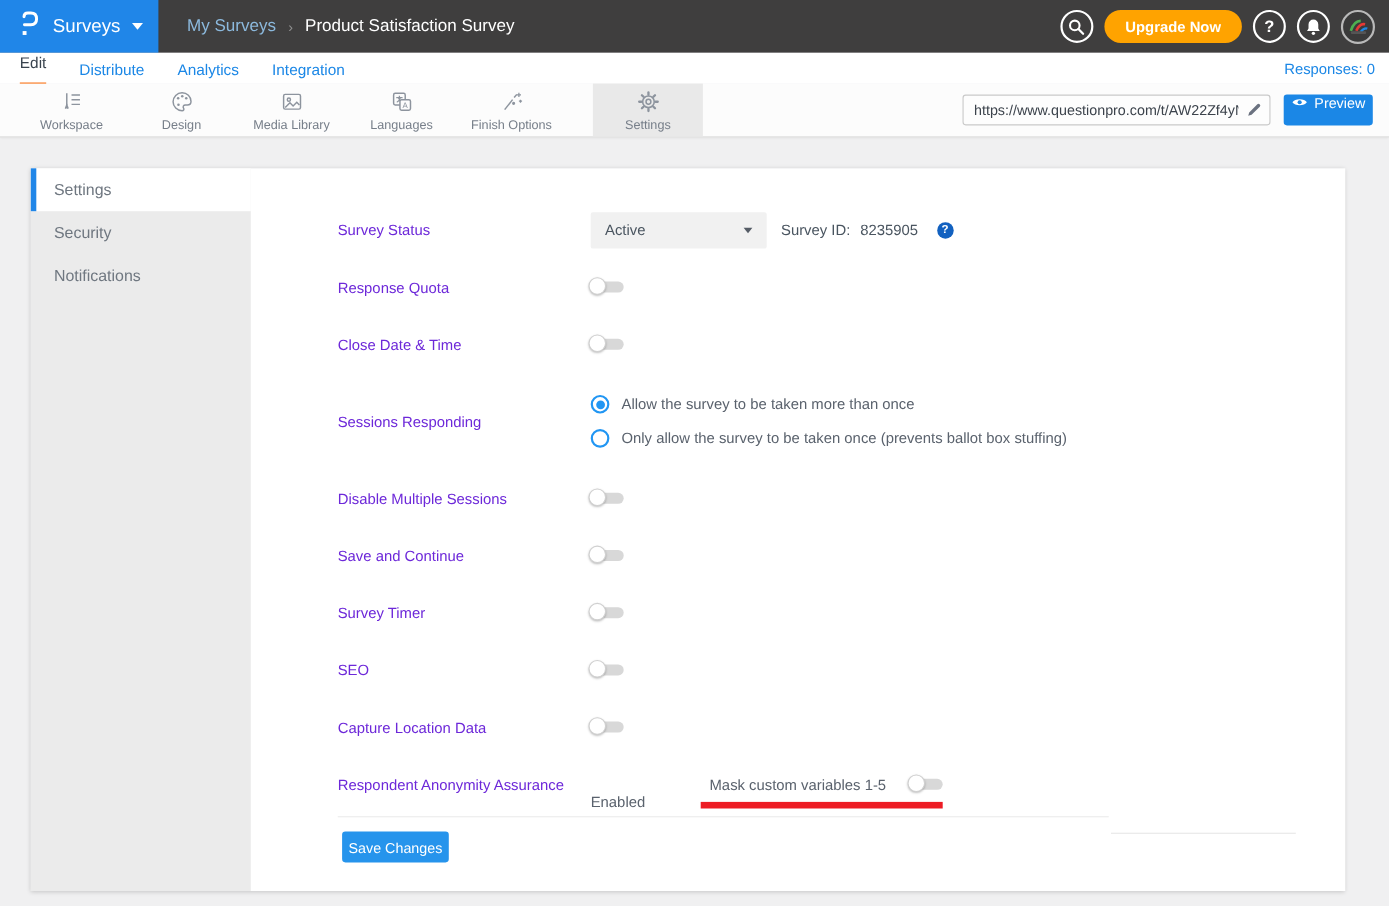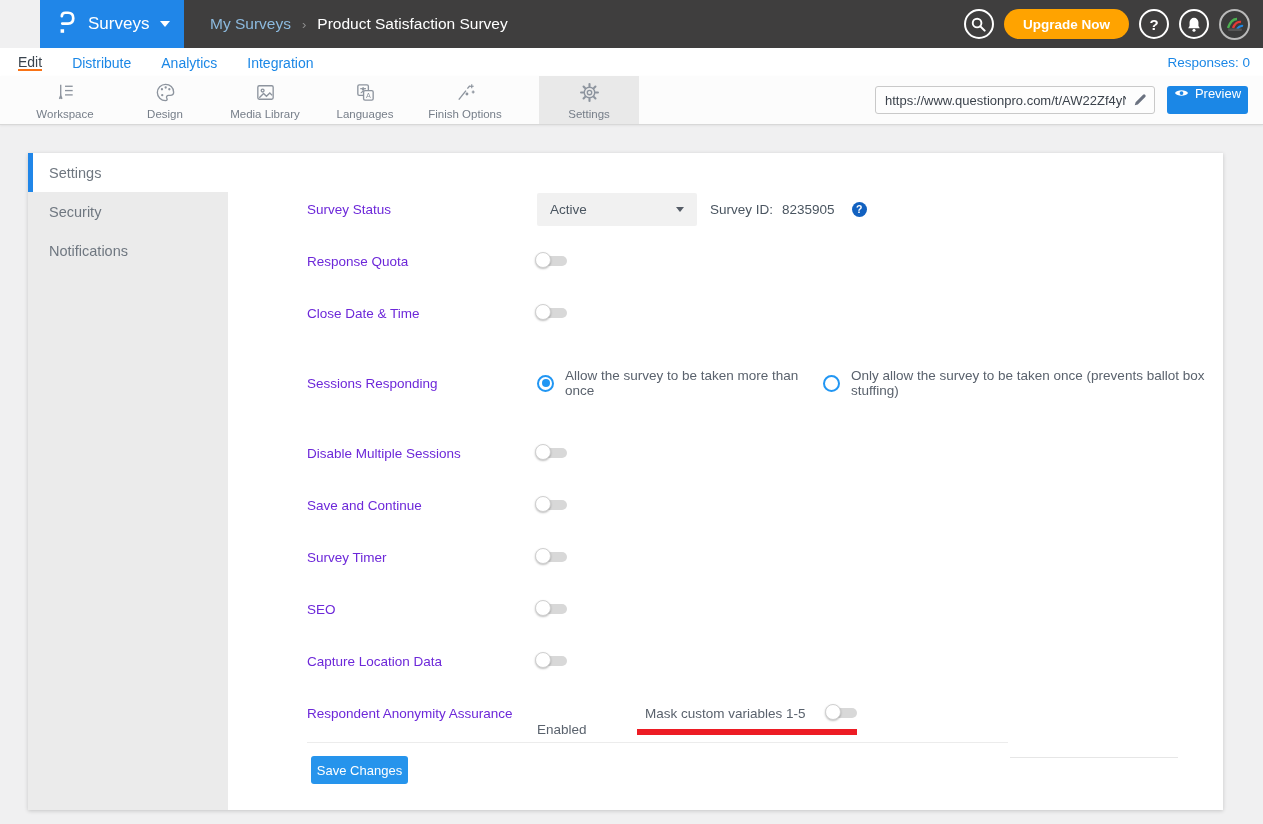--- a/index.html
+++ b/index.html
@@ -1,37 +1,37 @@
 <!DOCTYPE html>
 <html><head>
 <meta charset="utf-8">
 <style>
   * { margin:0; padding:0; box-sizing:border-box; }
   html,body { width:1263px; height:824px; overflow:hidden; }
   body { font-family:"Liberation Sans", sans-serif; background:#f0f0f1; }
 
   
-  .header { height:48px; background:#3f3e3e; display:flex; align-items:center;margin-left:40px; }
+  .header { height:48px; background:#3f3e3e; display:flex; align-items:center; }
   .brand { width:144px; height:48px; background:#2086e8; display:flex; align-items:center; gap:9px; padding-left:14px; flex-shrink:0; cursor:pointer; }
   .brand-name { color:#fff; font-size:17px; }
   .caret { width:0; height:0; border-left:5px solid transparent; border-right:5px solid transparent; border-top:6px solid #fff; margin-left:2px; }
   .breadcrumb { margin-left:26px; display:flex; align-items:center; gap:11px; font-size:15.5px; }
   .bc-parent { color:#8cb9dd; cursor:pointer; }
   .bc-sep { color:#8f8f8f; font-size:13px; }
   .bc-current { color:#ffffff; }
   .header-right { margin-left:auto; display:flex; align-items:center; gap:10px; padding-right:13px; }
   .hicon { width:30px; height:30px; border:2px solid #fff; border-radius:50%; display:flex; align-items:center; justify-content:center; color:#fff; cursor:pointer; flex-shrink:0; }
   .upgrade-btn { height:30px; padding:0 19px; border-radius:15px; background:#ffa300; color:#fff; font-weight:bold; font-size:13.5px; display:flex; align-items:center; border:none; cursor:pointer; font-family:inherit; }
   .help-glyph { font-size:15px; font-weight:bold; }
   .avatar { width:31px; height:31px; border:2px solid #b9b9b9; border-radius:50%; background:#3a3a3a; display:flex; align-items:center; justify-content:center; cursor:pointer; overflow:hidden; }
 
   
   .nav { height:28px; background:#fff; display:flex; align-items:center; gap:30px; padding-left:18px; position:relative; }
   .nav-tab { font-size:14px; color:#1b87e6; cursor:pointer; line-height:1; padding-top:2px; }
-  .nav-tab.active { color:#39434e; border-bottom:2px solid #f97316; padding-bottom:0; }
+  .nav-tab.active { color:#39434e; border-bottom:2px solid #f97316; padding-bottom:11px; }
   .responses { position:absolute; right:13px; color:#1b87e6; font-size:13.5px; }
 
   
   .toolbar { height:49px; background:#fcfcfc; border-bottom:1px solid #d8d8d8; display:flex; position:relative; box-shadow:0 1px 2px rgba(0,0,0,.06); }
   .titem { width:100px; display:flex; flex-direction:column; align-items:center; justify-content:center; gap:4px; color:#767e89; font-size:11.5px; cursor:pointer; }
   .titem:first-child { margin-left:15px; }
   .titem.active { background:#e9e9e9; margin-left:24px; }
   .titem svg { display:block; }
   .url-wrap { position:absolute; right:108px; top:10px; width:280px; height:28px; border:1px solid #c9c9c9; border-radius:3px; background:#fdfdfd; display:flex; align-items:center; }
   .url-input { flex:1; min-width:0; border:none; background:transparent; outline:none; font-size:13px; color:#3c434c; padding-left:9px; font-family:inherit; }
@@ -52,21 +52,21 @@
   .select { width:160px; height:33px; background:#f1f1f1; border-radius:2px; display:flex; align-items:center; justify-content:space-between; padding:0 13px; color:#4a5560; font-size:13.5px; cursor:pointer; }
   .select .caret-dark { width:0; height:0; border-left:4.5px solid transparent; border-right:4.5px solid transparent; border-top:5.5px solid #555c66; }
   .sid { display:flex; align-items:center; margin-left:13px; color:#4a5560; font-size:13.5px; }
   .sid-value { margin-left:9px; }
   .help-badge { width:15px; height:15px; border-radius:50%; background:#1261c0; color:#fff; font-size:10.5px; font-weight:bold; display:flex; align-items:center; justify-content:center; margin-left:17px; cursor:pointer; }
 
   .toggle { width:30px; height:10px; background:#d8d8d8; border-radius:5px; position:relative; cursor:pointer; }
   .toggle .knob { width:16px; height:16px; background:#fff; border:1px solid #d0d0d0; border-radius:50%; position:absolute; left:-2px; top:-4px; box-shadow:0 1px 2px rgba(0,0,0,.25); }
 
   .row.radios { height:88px; }
-  .radio-col { display:flex; flex-direction:row; gap:14px; }
+  .radio-col { display:flex; flex-direction:column; gap:14px; }
   .radio-opt { display:flex; align-items:center; gap:11px; color:#5a626d; font-size:13.5px; cursor:pointer; }
   .radio { width:17px; height:17px; border:2px solid #2196f3; border-radius:50%; background:#fff; position:relative; flex-shrink:0; }
   .radio.checked::after { content:""; position:absolute; inset:2.5px; background:#2196f3; border-radius:50%; }
 
   .anon-status { width:108px; color:#5a626d; font-size:13.5px;margin-top:32px; }
   .mask-wrap { position:relative; display:flex; align-items:center; gap:21px; }
   .mask-label { color:#5a626d; font-size:13.5px; }
   .redline { position:absolute; left:-8px; top:23px; width:220px; height:6px; background:#ed1c24; }
 
   .divider { width:701px; height:1px; background:#ececec; margin-top:3px; }

